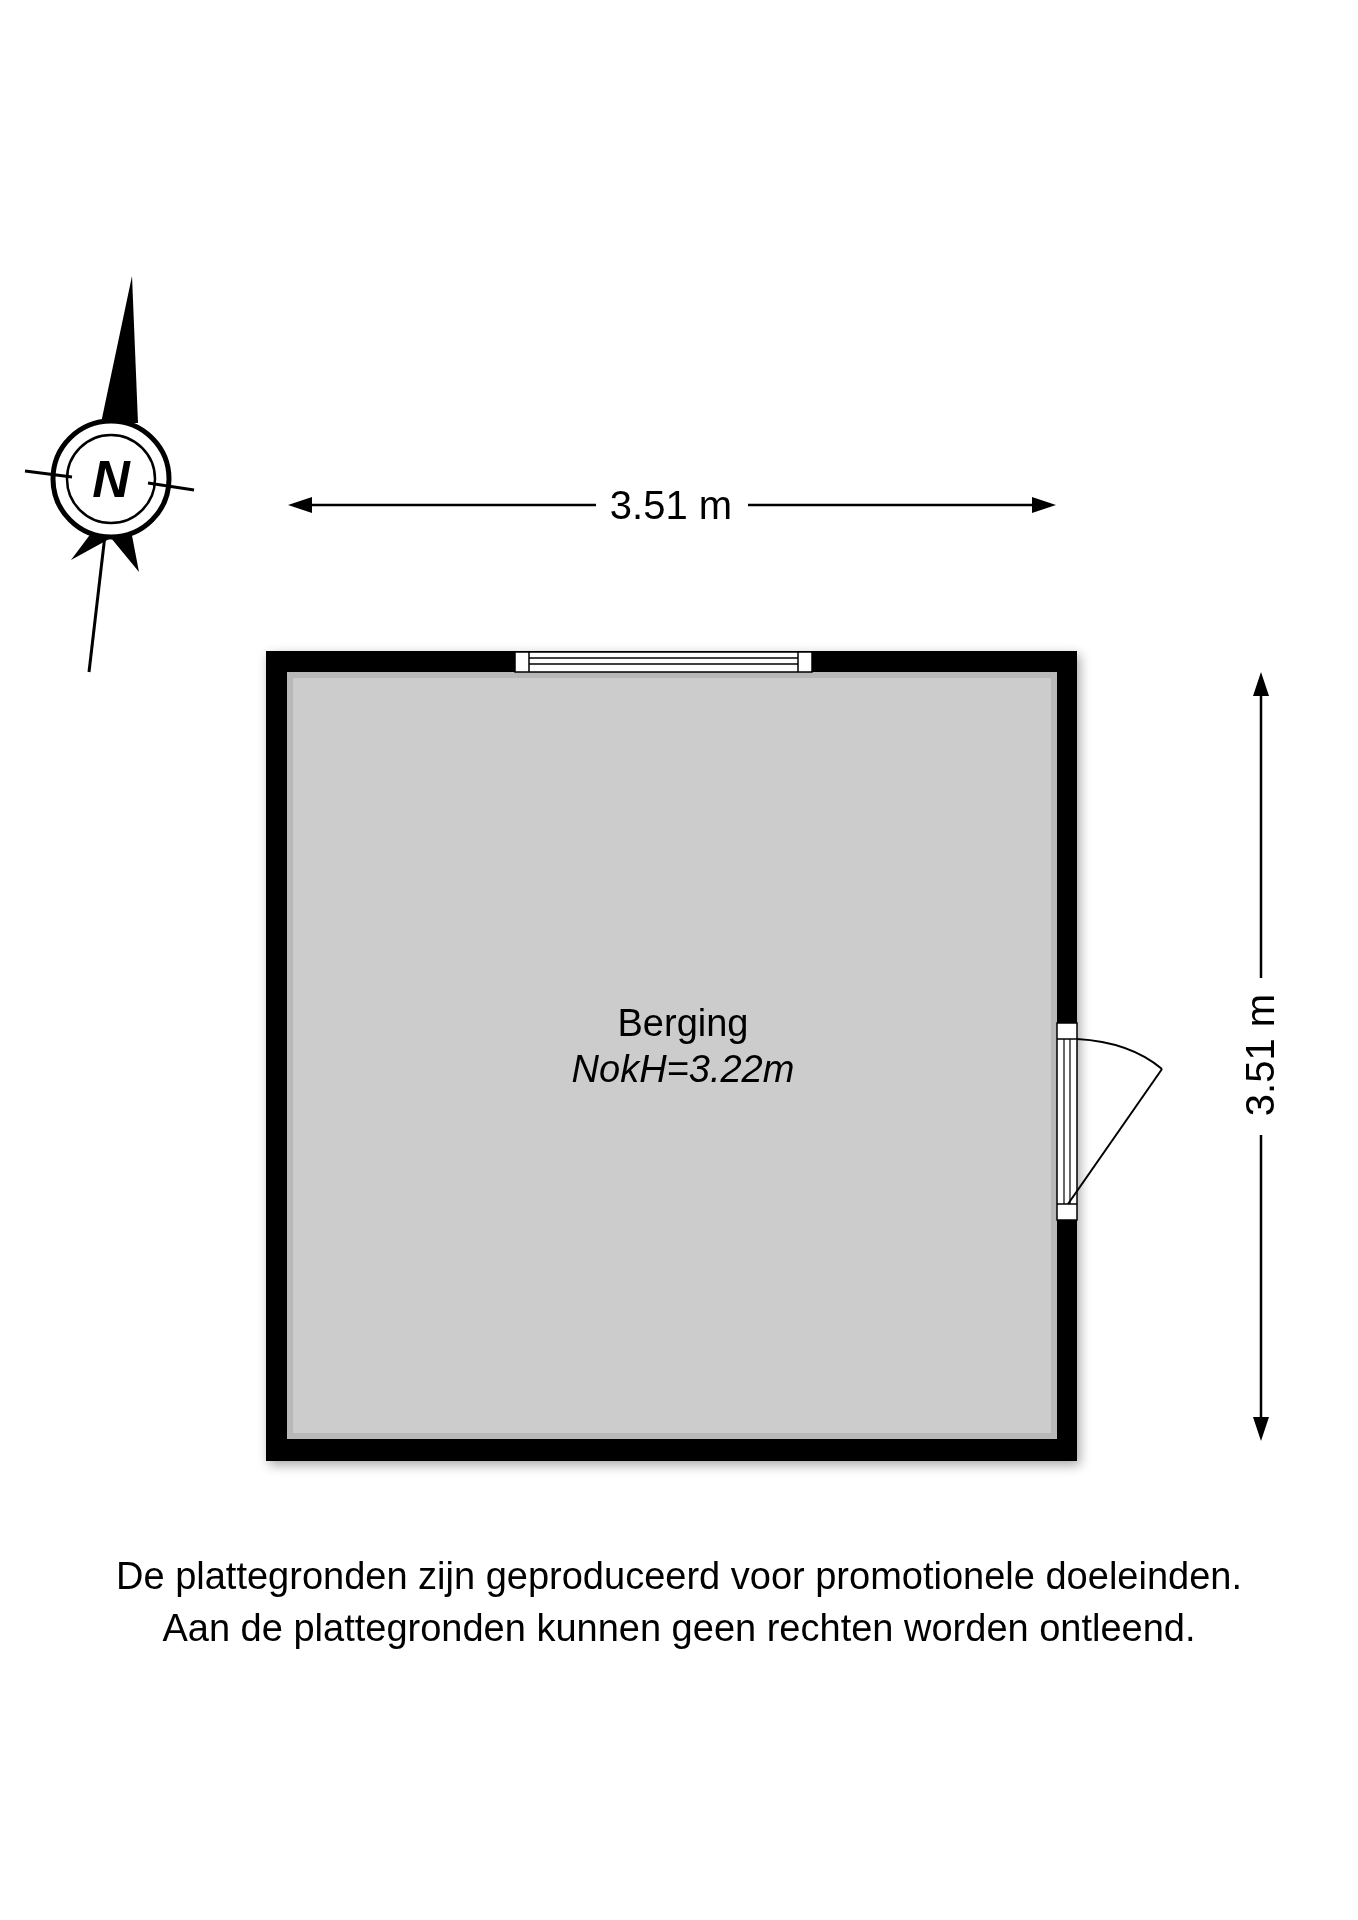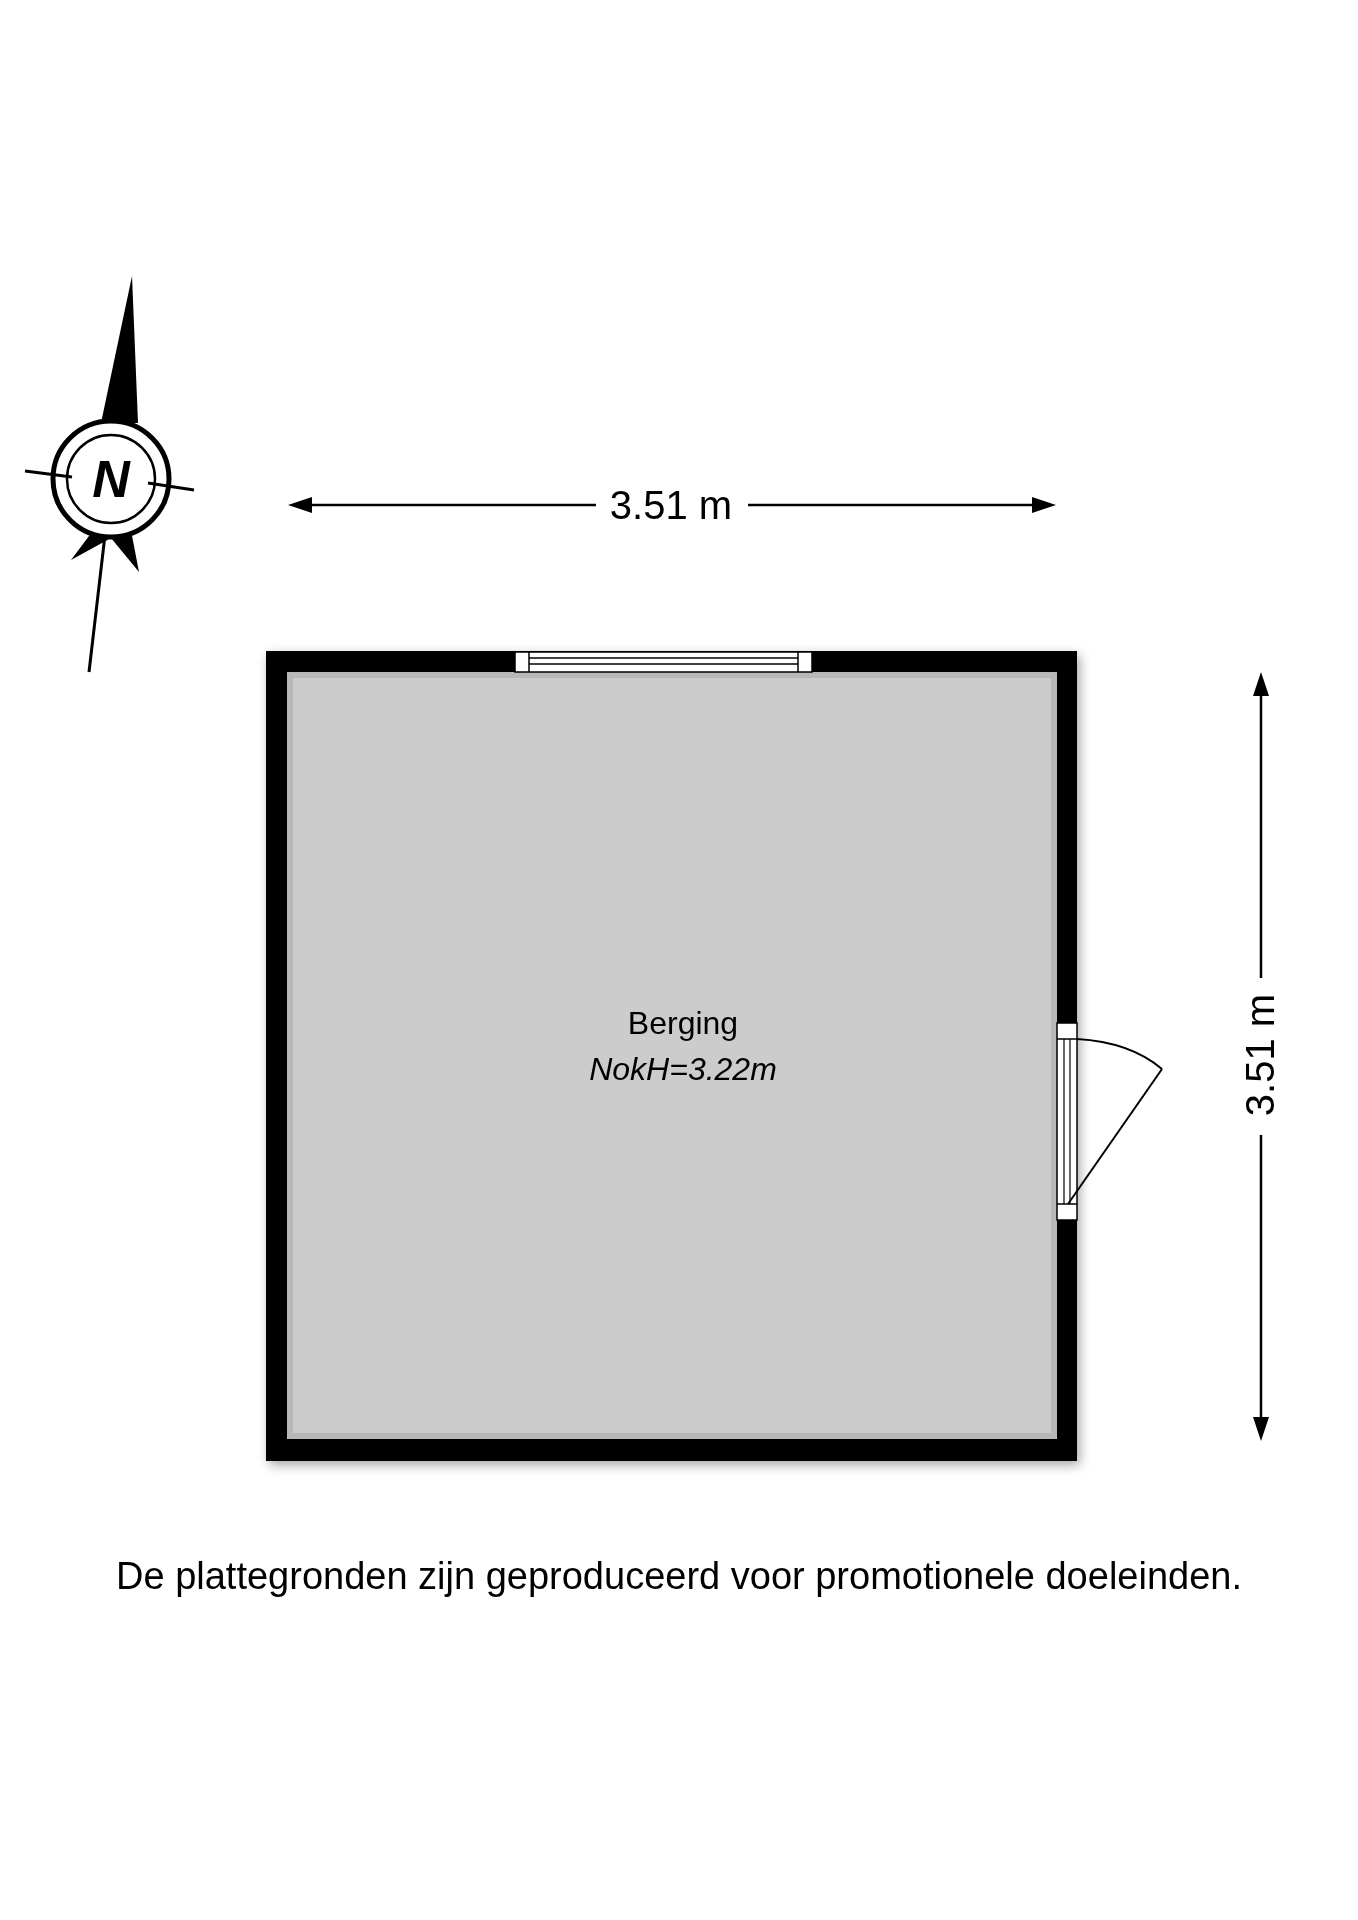--- a/index.html
+++ b/index.html
@@ -1,20 +1,20 @@
 <!DOCTYPE html>
 <html><head>
   <meta charset="utf-8">
   <style>
     html, body { margin: 0; padding: 0; background: #ffffff; }
     body { width: 1358px; height: 1920px; position: relative; overflow: hidden;
            font-family: "Liberation Sans", sans-serif; color: #000; }
     svg.plan { position: absolute; left: 0; top: 0; }
     .room-label { position: absolute; left: 483px; width: 400px; text-align: center;
-                  font-size: 32px; line-height: 46px; }
+                  font-size: 38px; line-height: 46px; }
     .dim-h { position: absolute; left: 596px; width: 150px; top: 482px; text-align: center;
              font-size: 40px; line-height: 46px; background: #fff; }
     .dim-v { position: absolute; left: 1185px; top: 1032px; width: 150px; text-align: center;
              font-size: 40px; line-height: 46px; transform: rotate(-90deg); background: #fff; }
     .disclaimer { position: absolute; left: 0; width: 1358px; text-align: center;
                   font-size: 38px; line-height: 52px; top: 1550px; }
   </style>
 </head>
 <body>
 
@@ -91,13 +91,14 @@
 </svg>
 
 <div class="dim-h">3.51 m</div>
 <div class="dim-v">3.51 m</div>
 
 <div class="room-label" style="top:1000px;">Berging</div>
 <div class="room-label" style="top:1046px;font-style:italic;">NokH=3.22m</div>
 
 <div class="disclaimer">
   <div>De plattegronden zijn geproduceerd voor promotionele doeleinden.</div>
+  <div>Aan de plattegronden kunnen geen rechten worden ontleend.</div>
 </div>
 
 </body></html>

